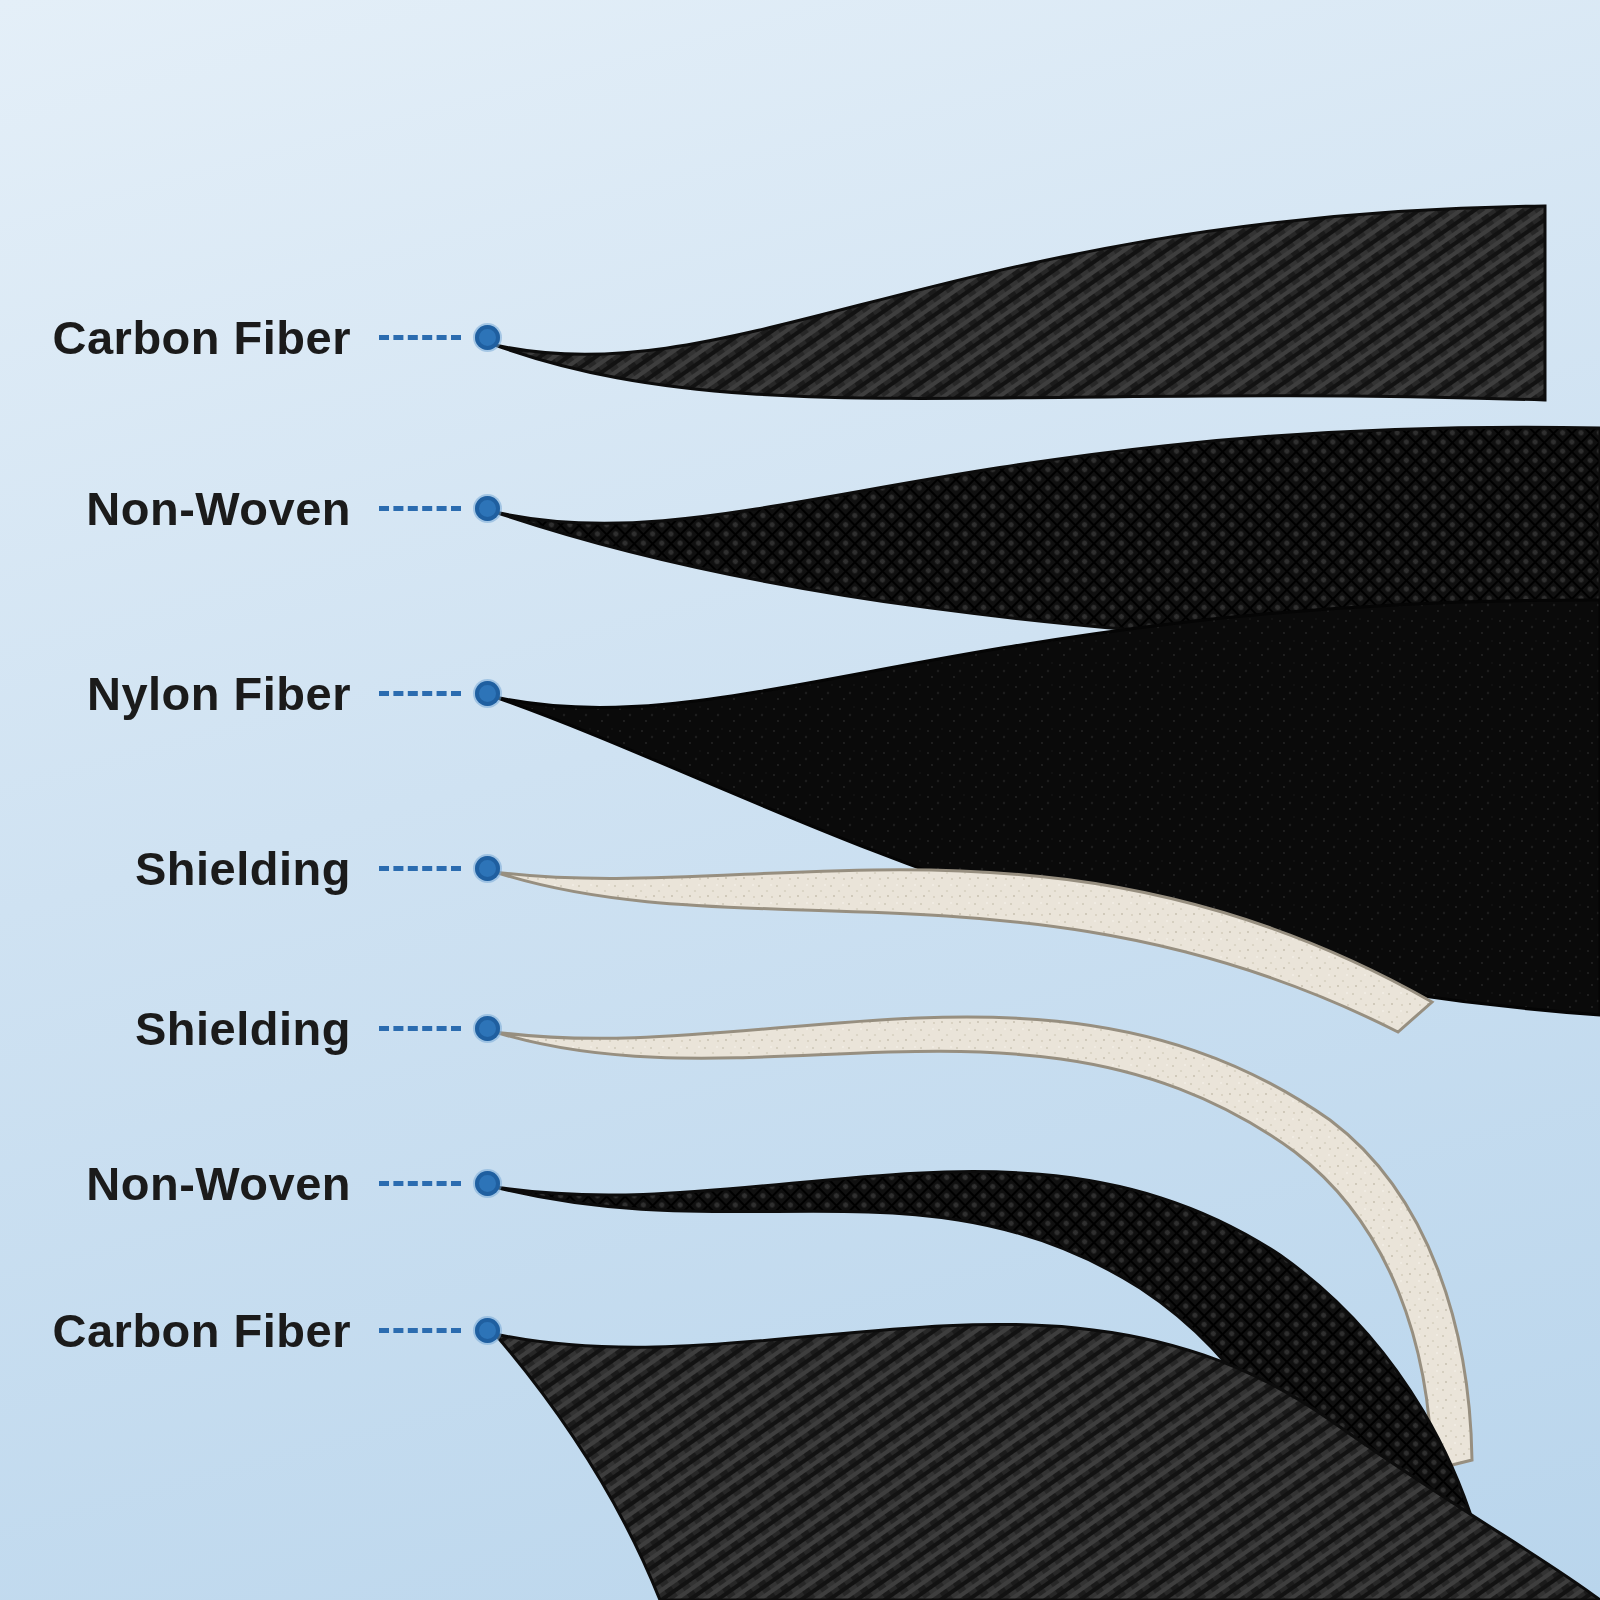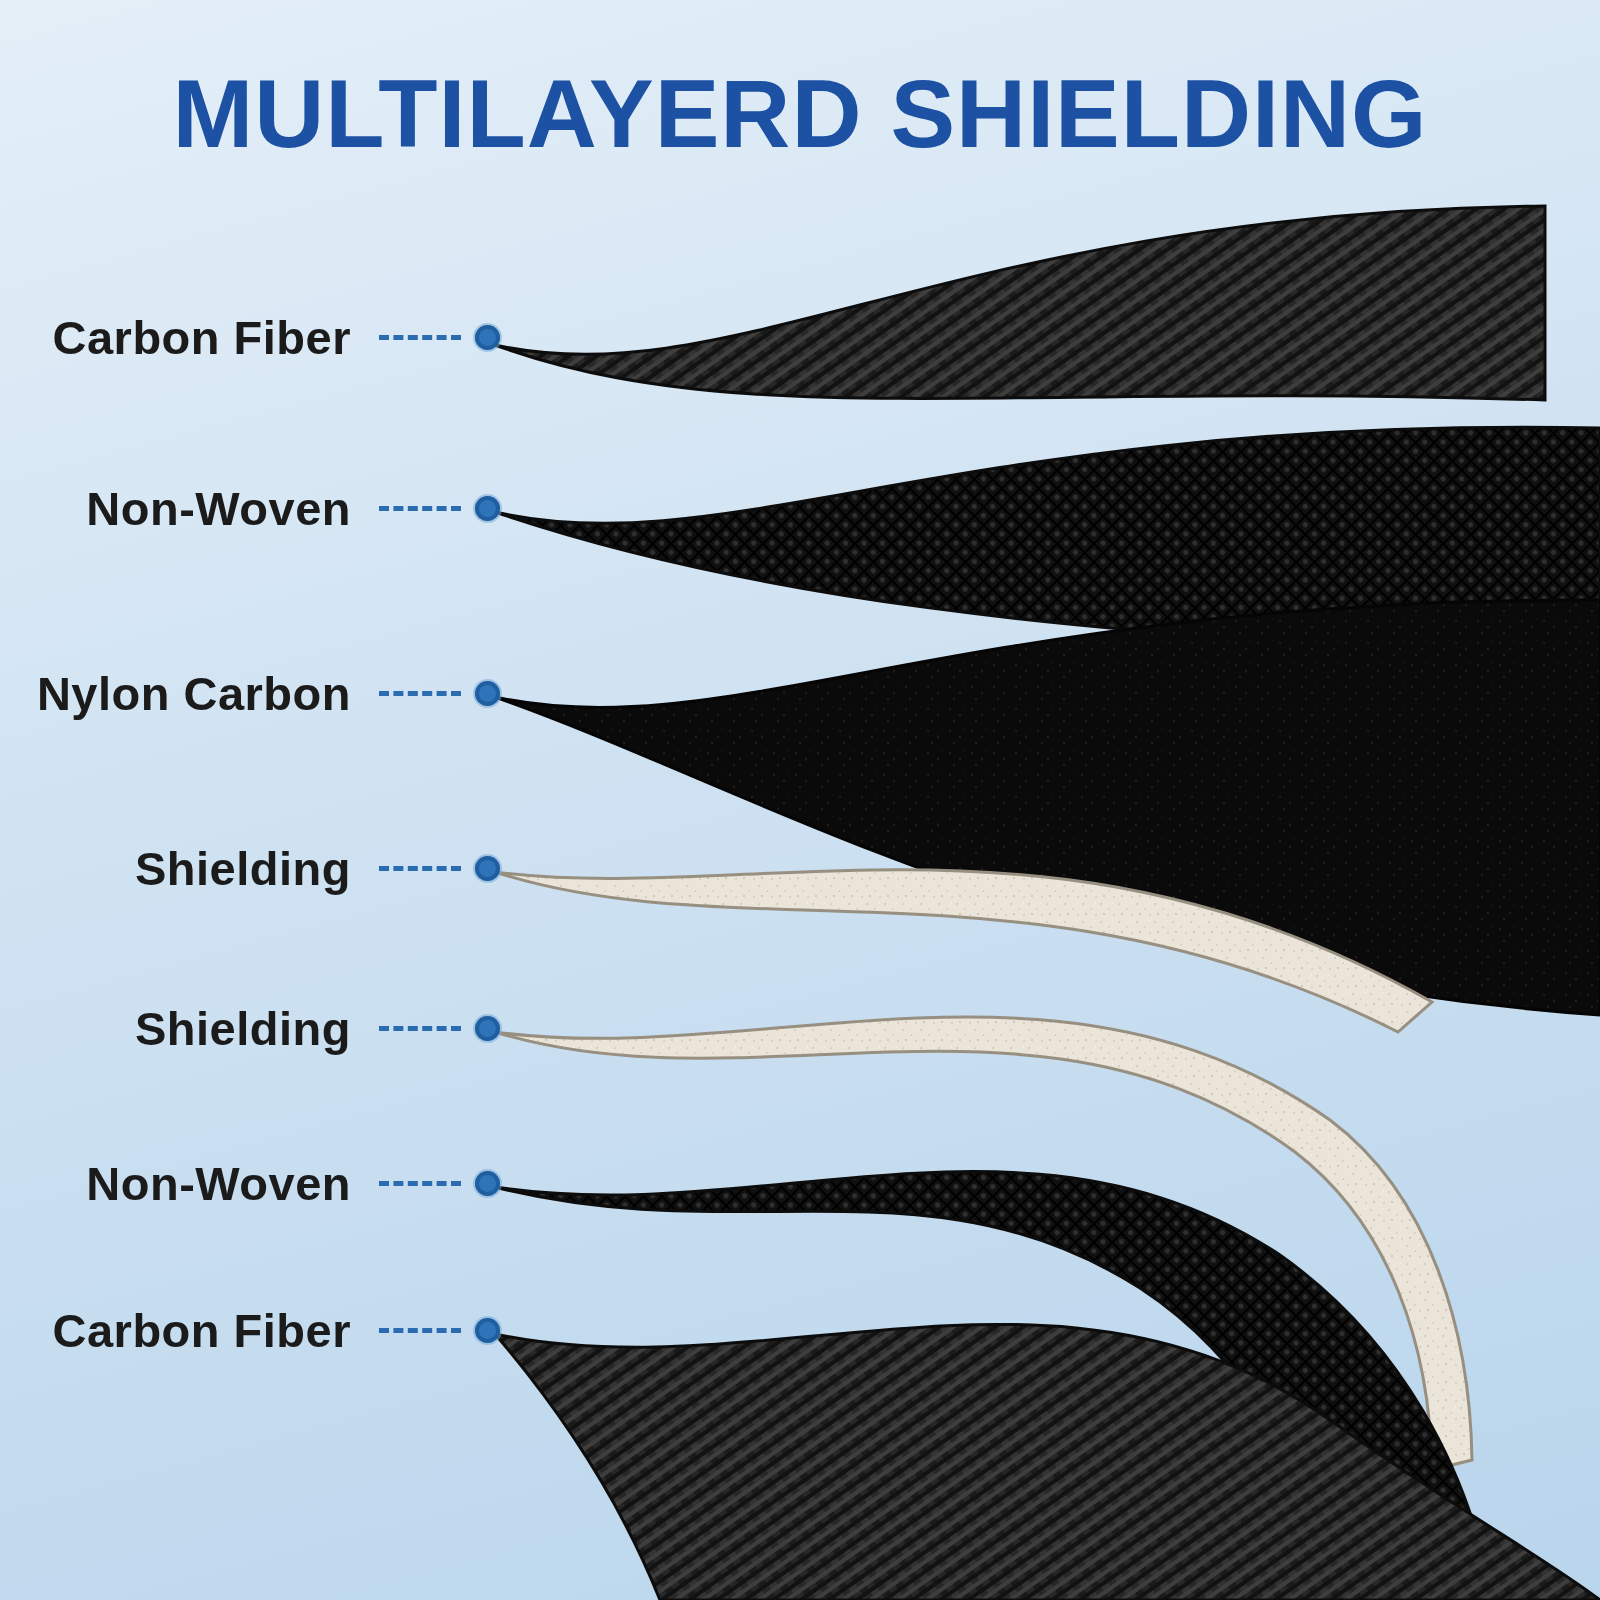--- a/index.html
+++ b/index.html
@@ -88,36 +88,35 @@
 
     <path d="M495,872 C 750,905 1060,790 1432,1002 L1398,1032 C 1040,850 742,952 495,872 Z" fill="url(#pat-cream)" stroke="#978f80" stroke-width="3"></path>
 
     <path d="M495,1032 C 760,1068 1060,930 1330,1120 C 1430,1195 1470,1330 1472,1460 L1432,1470 C 1430,1345 1390,1225 1295,1152 C 1040,965 755,1112 495,1032 Z" fill="url(#pat-cream)" stroke="#978f80" stroke-width="3"></path>
 
     <path d="M495,1187 C 760,1228 1030,1090 1280,1255 C 1400,1340 1470,1470 1492,1600 L1340,1600 C 1315,1480 1250,1360 1140,1288 C 930,1155 745,1250 495,1187 Z" fill="url(#pat-mesh)" stroke="#0c0c0c" stroke-width="3"></path>
 
     <path d="M495,1334 C 770,1392 1060,1230 1330,1420 C 1460,1512 1545,1558 1600,1600 L 660,1600 C 620,1500 560,1410 495,1334 Z" fill="url(#pat-carbon)" stroke="#0c0c0c" stroke-width="3"></path>
   </svg>
 
-  <div class="title">MULTILAYERD SHIELDING</div>
 
   <div class="row" style="top:307px">
     <span class="lbl">Carbon Fiber</span>
     <span class="leader"></span>
     <span class="dot"></span>
   </div>
 
   <div class="row" style="top:478px">
     <span class="lbl">Non-Woven</span>
     <span class="leader"></span>
     <span class="dot"></span>
   </div>
 
   <div class="row" style="top:663px">
-    <span class="lbl">Nylon Carbon</span>
+    <span class="lbl">Nylon Fiber</span>
     <span class="leader"></span>
     <span class="dot"></span>
   </div>
 
   <div class="row" style="top:838px">
     <span class="lbl">Shielding</span>
     <span class="leader"></span>
     <span class="dot"></span>
   </div>
 

